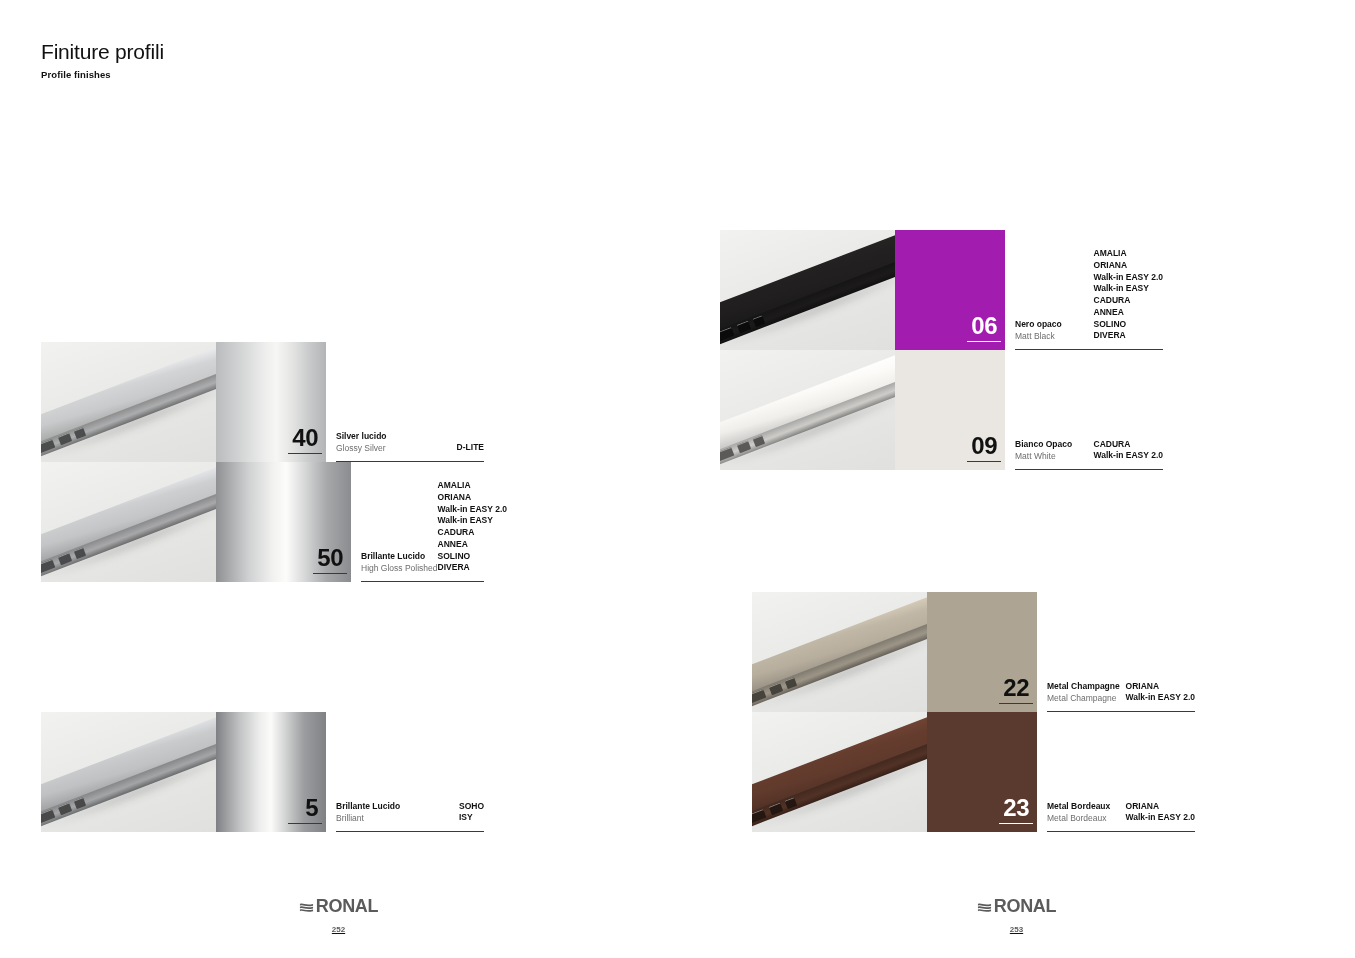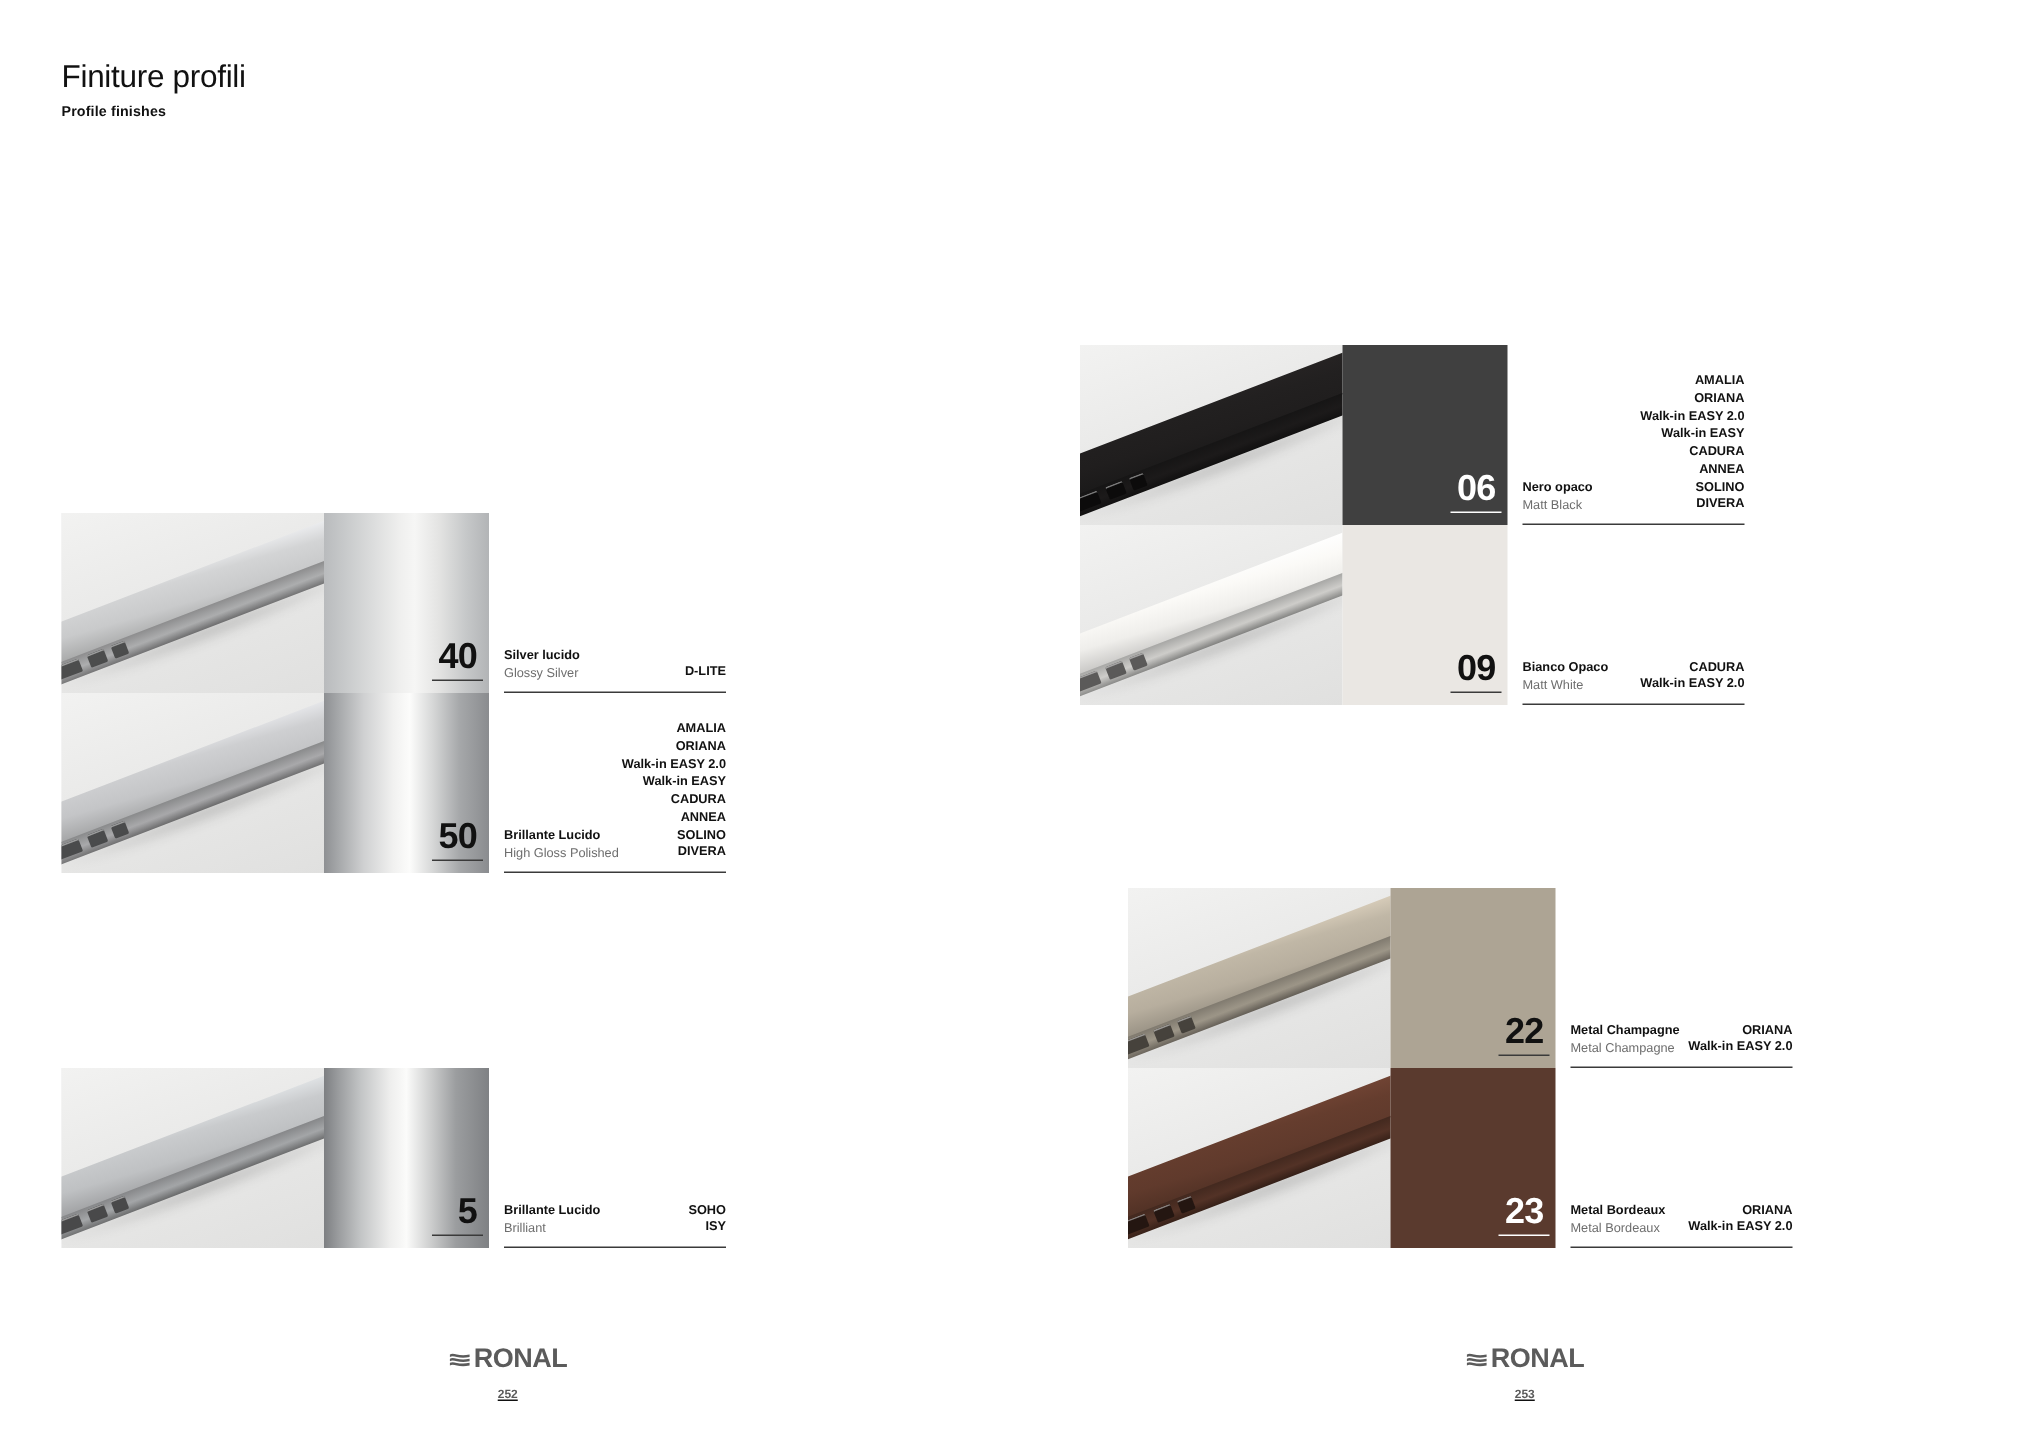--- a/index.html
+++ b/index.html
@@ -134,20 +134,21 @@
         #b9bbbd 0%, #c9cbcc 14%, #dcdddd 30%,
         #efefee 46%, #f6f6f5 55%, #e3e3e2 70%,
         #c6c8c9 86%, #b2b4b6 100%);
   }
   .swatch.metal-polish {
     background:
       linear-gradient(90deg,
         #8e9093 0%, #a9abad 10%, #cfd0d1 24%,
         #f1f1f0 42%, #fcfcfb 52%, #d6d7d7 66%,
         #a6a8aa 82%, #8a8c8f 100%);
+    padding-left: 25px;
   }
   .swatch.metal-brilliant {
     background:
       linear-gradient(90deg,
         #7d7f82 0%, #9b9d9f 9%, #c2c4c5 22%,
         #eeeeed 40%, #fbfbfa 50%, #cfd0d0 64%,
         #9b9d9f 80%, #7f8184 100%);
   }
 
   
@@ -194,21 +195,21 @@
     white-space: nowrap;
   }
   .name-en {
     font-size: 8.5px;
     font-weight: normal;
     line-height: 1.35;
     color: #6d6d6d;
     white-space: nowrap;
   }
   .models {
-    text-align: right;
+    text-align: left;
     font-size: 8.5px;
     font-weight: bold;
     line-height: 1.38;
     color: #111111;
     white-space: nowrap;
   }
 
   
   .footer {
     position: absolute;
@@ -383,21 +384,21 @@
             <div class="bg"></div>
             <div class="bar">
               <div class="face" style="background: linear-gradient(185deg, rgb(38, 35, 35) 0%, rgb(34, 32, 32) 28%, rgb(32, 30, 30) 62%, rgb(26, 25, 25) 100%);"></div>
               <div class="edge" style="background: linear-gradient(rgb(22, 21, 21) 0%, rgb(28, 26, 26) 55%, rgb(19, 18, 18) 100%);"></div>
               <div class="slot-a" style="background: rgb(12, 11, 11);"></div>
               <div class="slot-b" style="background: rgb(12, 11, 11);"></div>
               <div class="slot-c" style="background: rgb(12, 11, 11);"></div>
               <div class="shadow"></div>
             </div>
           </div>
-          <div class="swatch" style="flex: 0 0 110px; width: 110px; background: #404040;">
+          <div class="swatch" style="flex: 0 0 110px; width: 110px; background: #a21caf;">
             <div class="num light">06</div>
             <div style="position: absolute; right: 4px; bottom: 8px; width: 34px; height: 1px; background: rgb(255, 255, 255); z-index: 3;"></div>
           </div>
           <div class="finish-text-wrap" style="position: relative; flex: 1 1 auto;">
             <div class="finish-text" style="left: 10px;">
               <div class="names">
                 <div>
                   <div class="name-it">Nero opaco</div>
                   <div class="name-en">Matt Black</div>
                 </div>

